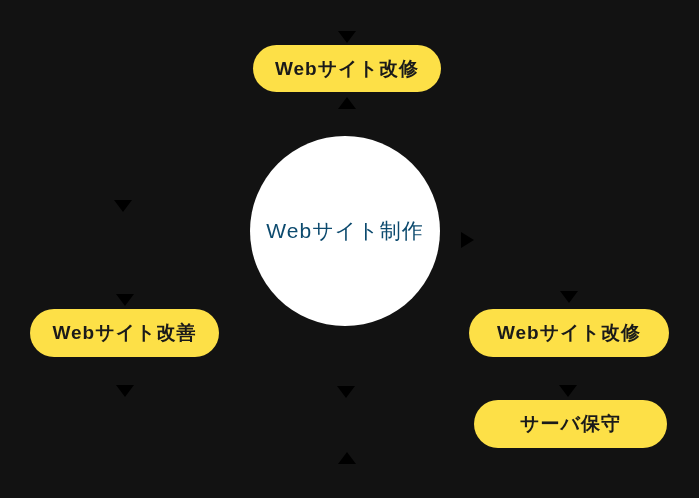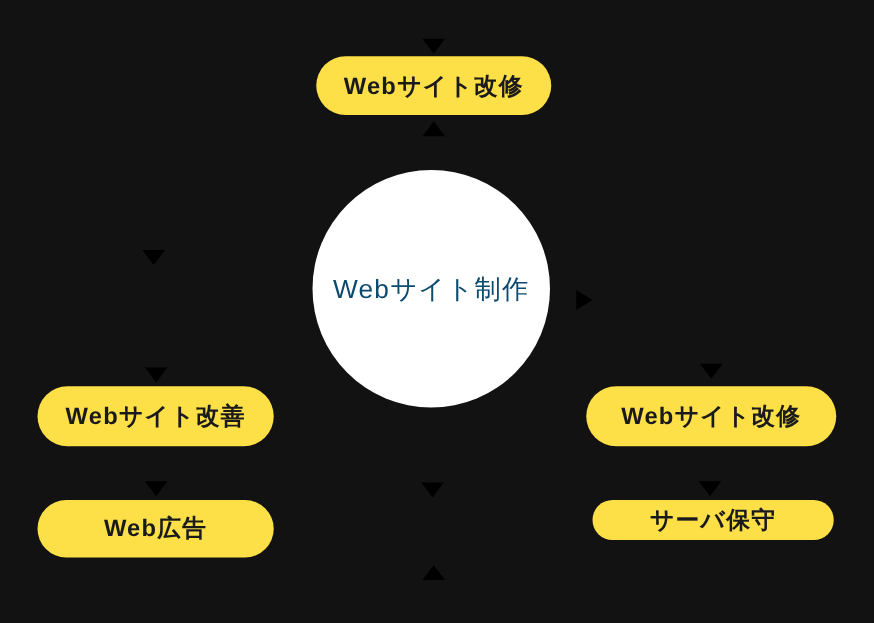--- a/index.html
+++ b/index.html
@@ -66,21 +66,21 @@
     border-left: 13px solid #000000;
   }
 
   
   .pill-top     { left: 253px; top: 45px;  width: 188px; height: 47px; }
   .pill-left-1  { left: 30px;  top: 215px; width: 189px; height: 48px; }
   .pill-left-2  { left: 30px;  top: 309px; width: 189px; height: 48px; }
   .pill-left-3  { left: 30px;  top: 400px; width: 189px; height: 46px; }
   .pill-right-1 { left: 471px; top: 216px; width: 195px; height: 48px; }
   .pill-right-2 { left: 469px; top: 309px; width: 200px; height: 48px; }
-  .pill-right-3 { left: 474px; top: 400px; width: 193px; height: 32px; }
+  .pill-right-3 { left: 474px; top: 400px; width: 193px; height: 48px; }
   .pill-bottom  { left: 253px; top: 401px; width: 190px; height: 46px; }
 
   
   .t1  { left: 338px; top: 31px;  }
   .t2  { left: 338px; top: 97px;  }
   .t3  { left: 114px; top: 200px; }
   .t4  { left: 116px; top: 294px; }
   .t5  { left: 116px; top: 385px; }
   .t6  { left: 461px; top: 232px; }
   .t7  { left: 560px; top: 291px; }
@@ -102,19 +102,18 @@
   <div class="tri down t7"></div>
   <div class="tri down t8"></div>
   <div class="tri down t9"></div>
   <div class="tri up   t10"></div>
 
   <div class="circle">Webサイト制作</div>
 
   <div class="pill pill-top">Webサイト改修</div>
 
   <div class="pill pill-left-2">Webサイト改善</div>
-  <div class="pill pill-left-3">Web広告</div>
 
   <div class="pill pill-right-2">Webサイト改修</div>
   <div class="pill pill-right-3">サーバ保守</div>
 
 
 </div>
 
 </body></html>

